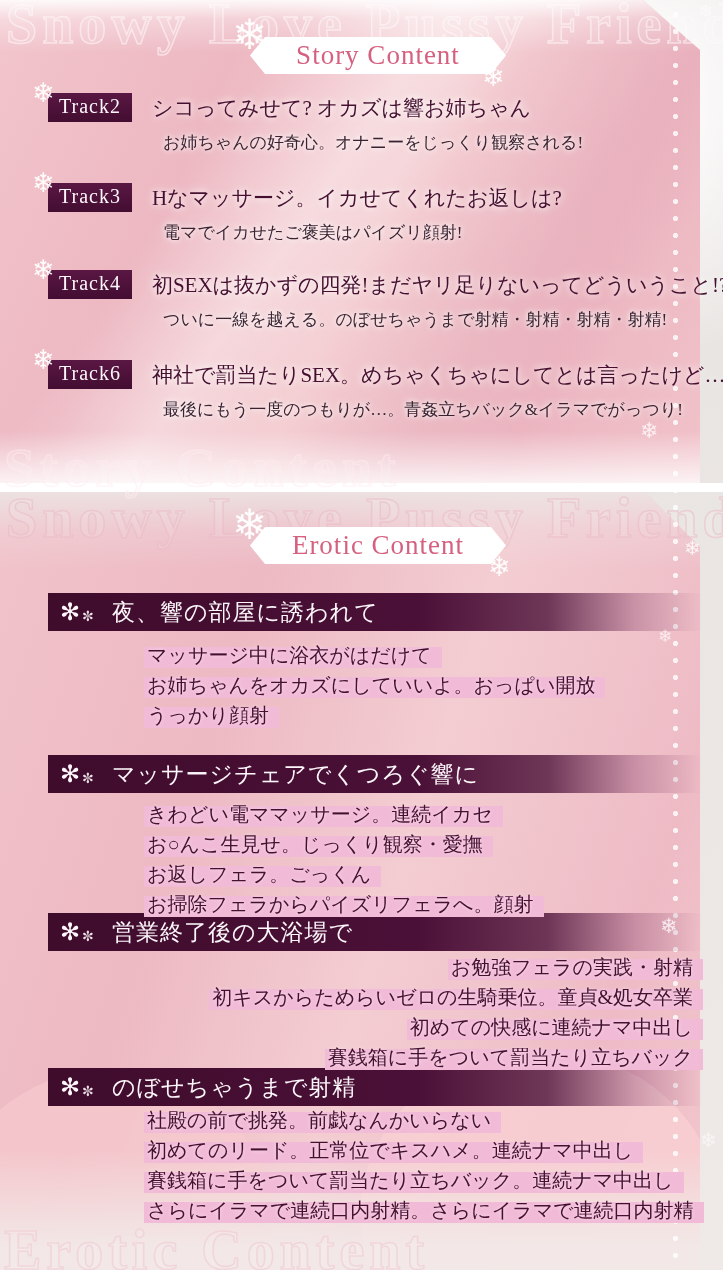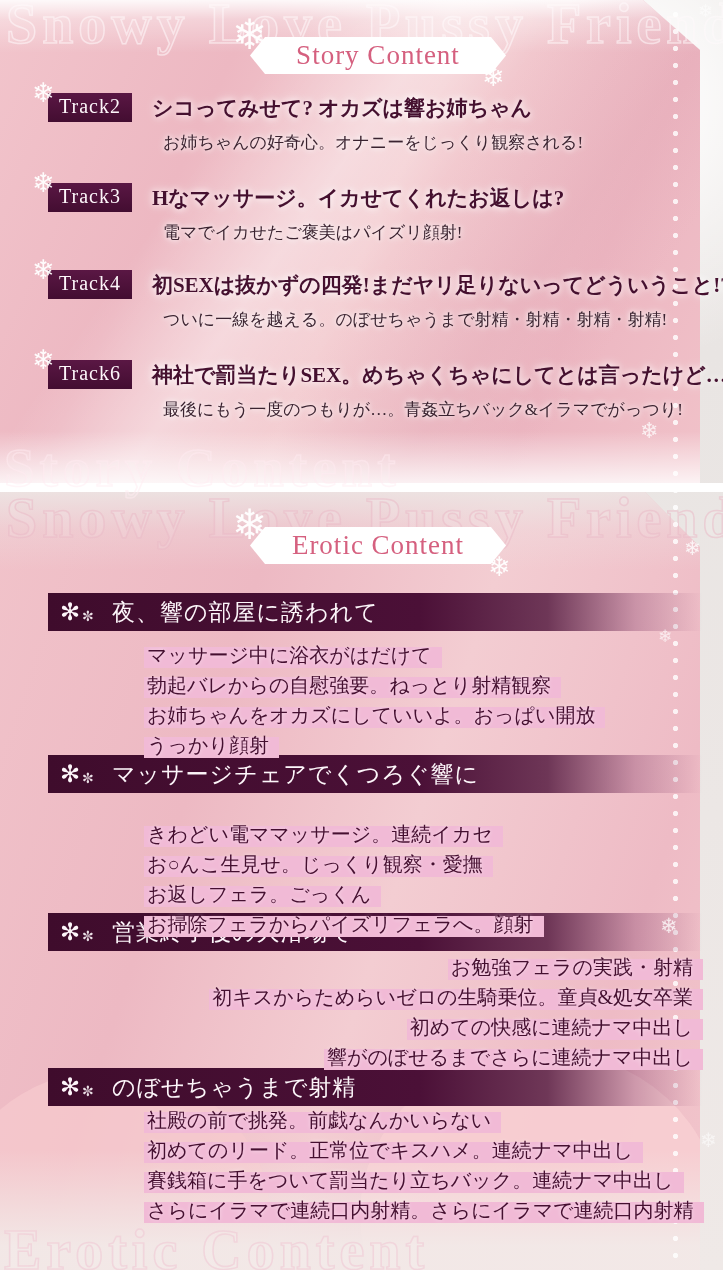--- a/index.html
+++ b/index.html
@@ -56,37 +56,37 @@
   .ribbon-story{top:37px;}
   .ribbon-erotic{top:527px;}
   .ribbon-label{color:#d5607f;font-size:27px;letter-spacing:1px;}
   
   .flake{position:absolute;color:rgba(255,255,255,.95);pointer-events:none;line-height:1;}
   
   .track{position:absolute;left:48px;right:8px;}
   .track-head{display:flex;align-items:flex-end;gap:20px;}
   .track-badge{background:linear-gradient(180deg,#5a1744,#430d31);color:#fdf6fa;
     font-size:20px;padding:2px 11px 4px;letter-spacing:1px;}
-  .track-title{font-size:21px;font-weight:bold;color:#45102f;white-space:nowrap;
+  .track-title{font-size:21px;font-weight:normal;color:#45102f;white-space:nowrap;
     text-shadow:0 0 6px rgba(255,255,255,.95),0 0 12px rgba(255,255,255,.8);}
   .track-desc{margin:9px 0 0 115px;font-size:17px;color:#3a2330;white-space:nowrap;
     text-shadow:0 0 5px rgba(255,255,255,.95),0 0 9px rgba(255,255,255,.85);}
   .track-flake{position:absolute;left:-16px;top:-13px;font-size:27px;}
   .row-t2{top:93px;}.row-t3{top:183px;}.row-t4{top:270px;}.row-t6{top:360px;}
   
   .scene-bar{position:absolute;left:48px;width:675px;height:38px;display:flex;align-items:center;
     background:linear-gradient(90deg,#3f0c2c 0%,#4b1037 55%,rgba(77,18,57,.8) 74%,rgba(129,57,101,.35) 87%,rgba(170,95,135,0) 97%);
     color:#fdf6fa;}
   .bar-a{top:593px;}.bar-b{top:755px;}.bar-c{top:913px;}.bar-d{top:1068px;}
   .scene-marks{margin:0 14px 0 12px;display:flex;align-items:flex-start;width:38px;}
   .mark-big{font-size:24px;}
   .mark-small{font-size:14px;margin:10px 0 0 2px;opacity:.9;}
   .scene-title{font-size:23px;letter-spacing:1px;white-space:nowrap;}
   .scene-items{position:absolute;left:105px;right:20px;}
-  .items-a{top:641px;}.items-b{top:820px;}.items-c{top:953px;text-align:right;}.items-d{top:1106px;}
+  .items-a{top:641px;}.items-b{top:800px;}.items-c{top:953px;text-align:right;}.items-d{top:1106px;}
   .scene-items p{margin:0;line-height:28px;white-space:nowrap;padding-left:39px;}
   .hl{font-size:20px;color:#450f30;padding:1px 10px 2px 3px;
     background:linear-gradient(180deg,rgba(241,186,214,0) 16%,#f1bad6 16%);
     text-shadow:0 0 4px rgba(255,255,255,.6);}
 </style>
 </head>
 <body>
 
 <div class="screen">
 
@@ -172,35 +172,34 @@
   <div class="scene-bar bar-d">
     <span class="scene-marks">
         <span class="mark-big">✻</span>
         <span class="mark-small">✼</span>
       </span>
     <span class="scene-title">のぼせちゃうまで射精</span>
   </div>
 
   <div class="scene-items items-a">
     <p><span class="hl">マッサージ中に浴衣がはだけて</span></p>
-    <p><span class="hl">勃起バレからの自慰強要。ねっとり射精観察</span></p>
     <p><span class="hl">お姉ちゃんをオカズにしていいよ。おっぱい開放</span></p>
     <p><span class="hl">うっかり顔射</span></p>
   </div>
   <div class="scene-items items-b">
     <p><span class="hl">きわどい電ママッサージ。連続イカセ</span></p>
     <p><span class="hl">お○んこ生見せ。じっくり観察・愛撫</span></p>
     <p><span class="hl">お返しフェラ。ごっくん</span></p>
     <p><span class="hl">お掃除フェラからパイズリフェラへ。顔射</span></p>
   </div>
   <div class="scene-items items-c">
     <p><span class="hl">お勉強フェラの実践・射精</span></p>
     <p><span class="hl">初キスからためらいゼロの生騎乗位。童貞&amp;処女卒業</span></p>
     <p><span class="hl">初めての快感に連続ナマ中出し</span></p>
-    <p><span class="hl">響がのぼせるまでさらに連続ナマ中出し</span></p>
+    <p><span class="hl">賽銭箱に手をついて罰当たり立ちバック</span></p>
   </div>
   <div class="scene-items items-d">
     <p><span class="hl">社殿の前で挑発。前戯なんかいらない</span></p>
     <p><span class="hl">初めてのリード。正常位でキスハメ。連続ナマ中出し</span></p>
     <p><span class="hl">賽銭箱に手をついて罰当たり立ちバック。連続ナマ中出し</span></p>
     <p><span class="hl">さらにイラマで連続口内射精。さらにイラマで連続口内射精</span></p>
   </div>
 
   <span class="flake" style="left:232px;top:14px;font-size:42px;">❄</span>
   <span class="flake" style="left:482px;top:64px;font-size:27px;">❄</span>

